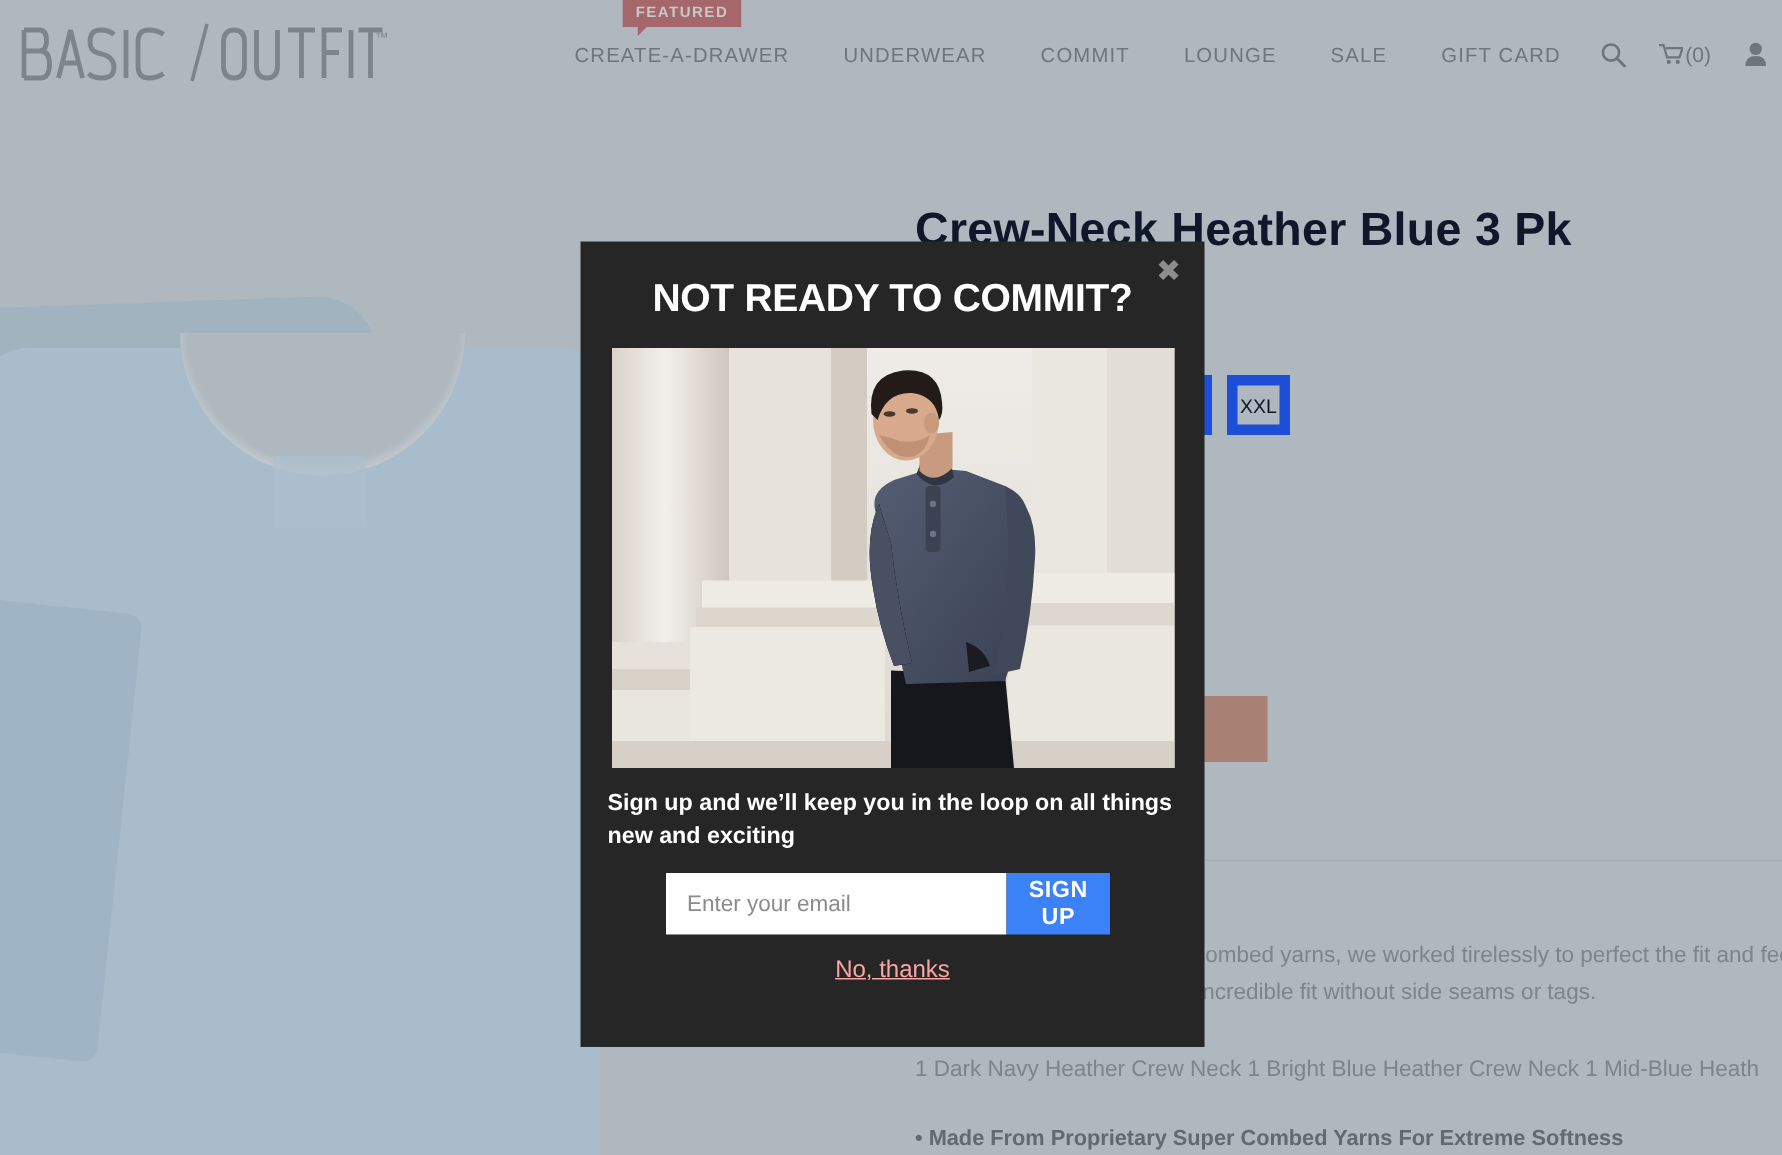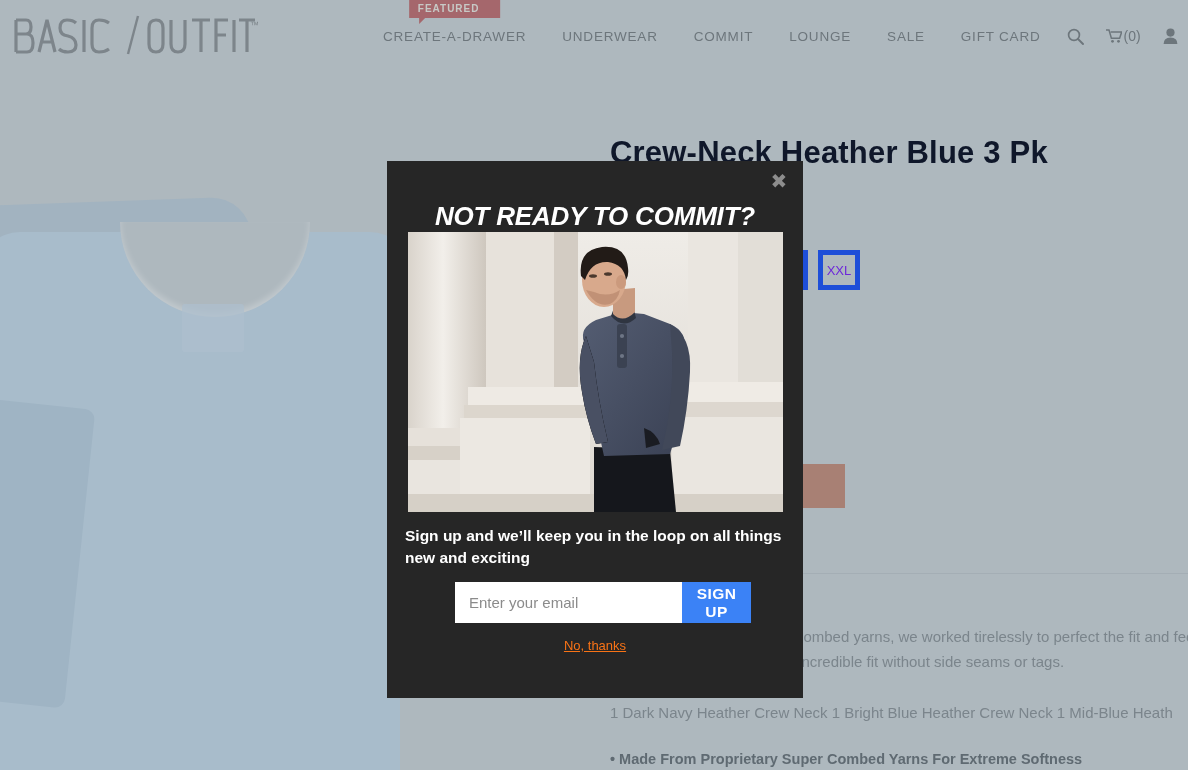--- a/index.html
+++ b/index.html
@@ -67,21 +67,21 @@
   #nav-featured-badge {
     position: absolute;
     top: -29px;
     left: 50%;
     transform: translateX(-50%);
     background: #a5676c;
     color: #c7c9c6;
     font-size: 10px;
     font-weight: bold;
     letter-spacing: 1px;
-    padding: 4px 21px 4px 9px;
+    padding: 4px 9px 4px 9px;
     line-height: 1;
   }
   #nav-featured-badge::after {
     content: "";
     position: absolute;
     bottom: -6px;
     left: 10px;
     border-left: 7px solid #a5676c;
     border-bottom: 7px solid transparent;
   }
@@ -192,26 +192,26 @@
   #size-selector {
     position: absolute;
     left: 200px;
     top: 178px;
     display: flex;
     gap: 10px;
   }
   .size-box {
     width: 42px;
     height: 40px;
-    border: 5px solid #1d4ed8;
+    border: 7px solid #1d4ed8;
     display: flex;
     align-items: center;
     justify-content: center;
     font-size: 13px;
-    color: #6d28d9;
+    color: #0f172a;
     cursor: pointer;
     background: transparent;
     box-sizing: border-box;
   }
   #qty-row {
     position: absolute;
     left: 200px;
     top: 258px;
     display: flex;
     align-items: center;
@@ -302,28 +302,27 @@
     background: none;
     border: none;
     color: #8d8d8d;
     font-size: 20px;
     line-height: 1;
     cursor: pointer;
     padding: 0;
     font-family: "Liberation Sans", sans-serif;
   }
   #modal-headline {
-    margin: 18px;
+    margin: 0;
     padding-top: 22px;
     text-align: center;
     color: #ffffff;
     font-size: 26px;
     font-weight: bold;
     letter-spacing: -0.2px;
-    font-style: italic;
   }
   #modal-image {
     position: absolute;
     left: 21px;
     top: 71px;
     width: 375px;
     height: 280px;
     overflow: hidden;
     background: #e8e5e0;
   }
@@ -339,21 +338,20 @@
     font-weight: bold;
     line-height: 22px;
   }
   #signup-form {
     position: absolute;
     left: 57px;
     top: 421px;
     width: 296px;
     height: 41px;
     display: flex;
-    margin-left: 11px;
   }
   #email-input {
     flex: 1;
     border: none;
     outline: none;
     background: #ffffff;
     padding: 0 14px;
     font-size: 15px;
     color: #4a4a4a;
     font-family: "Liberation Sans", sans-serif;
@@ -369,22 +367,22 @@
     letter-spacing: .4px;
     cursor: pointer;
     font-family: "Liberation Sans", sans-serif;
   }
   #no-thanks-link {
     position: absolute;
     left: 0;
     top: 477px;
     width: 416px;
     text-align: center;
-    color: #f97316;
-    font-size: 13px;
+    color: #fca5a5;
+    font-size: 16px;
     text-decoration: underline;
     cursor: pointer;
   }
 </style>
 </head>
 <body>
 
 <div id="page">
 
   <div id="product-gallery">

